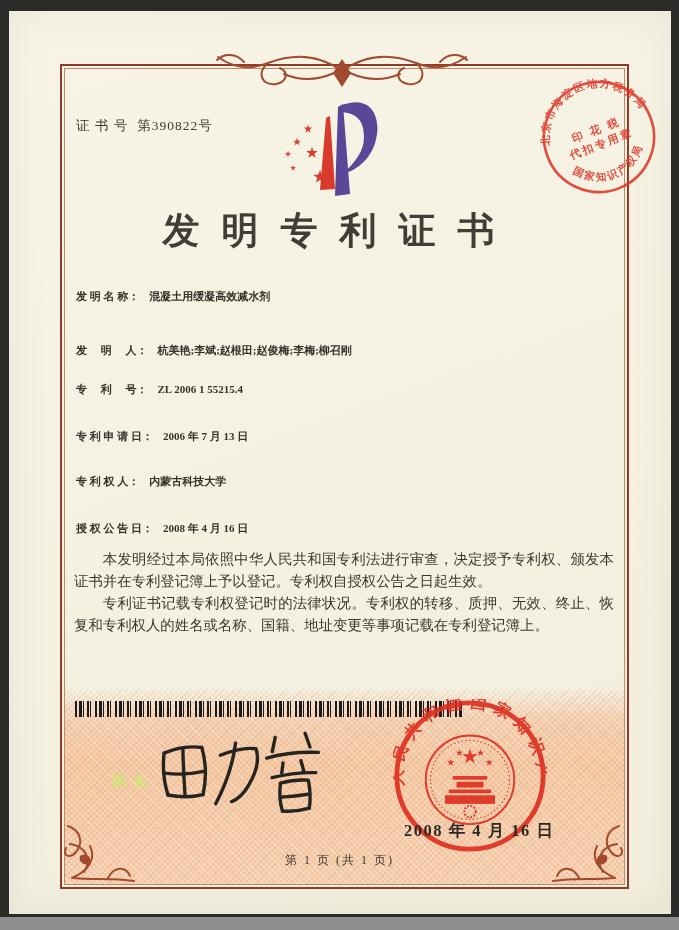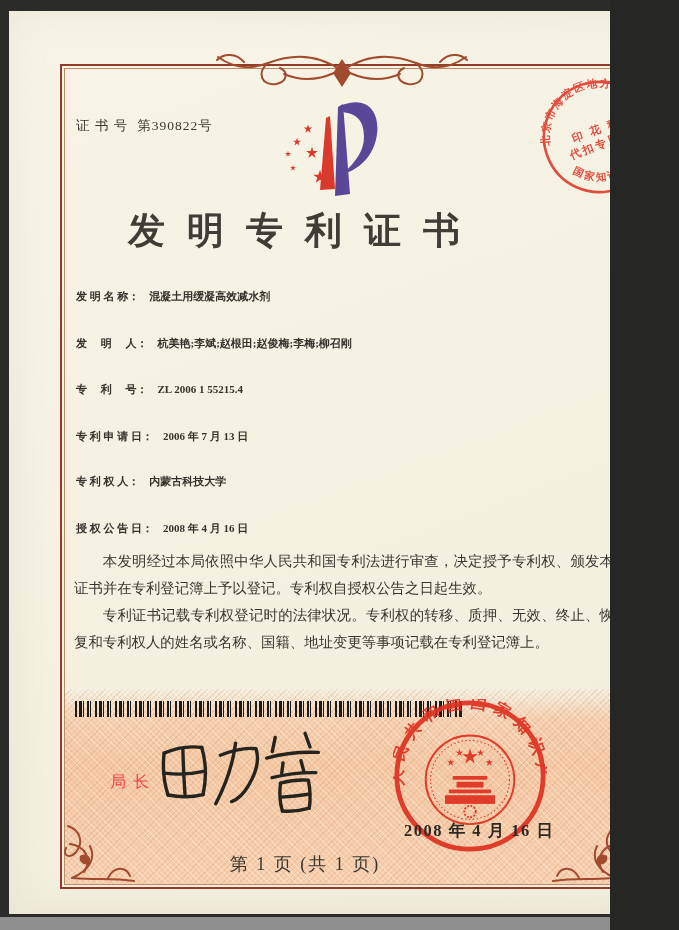--- a/index.html
+++ b/index.html
@@ -1,16 +1,16 @@
 <!DOCTYPE html>
 <html style="--seal-red: #df3020; --logo-red: #d93a2b; --logo-purple: #5a4798; --border-red: #8f3c28; --paper-cream: #f5f2e3; --pink-band: #f4c7a1;"><head>
 <meta charset="utf-8">
 <style>
   html,body{margin:0;padding:0;background:#262624;}
-  .stage{position:relative;width:610px;height:930px;background:#2b2b29;overflow:hidden;
+  .stage{position:relative;width:679px;height:930px;background:#2b2b29;overflow:hidden;
          font-family:"Liberation Serif","DejaVu Serif",serif;}
   .scan-strip{position:absolute;left:0;right:0;bottom:0;height:13px;background:#8f8f8f;}
   .paper{position:absolute;left:9px;top:11px;width:662px;height:903px;
          background:linear-gradient(160deg,#f7f4e7 0%,#f4f1e1 55%,#f2eedd 100%);
          box-shadow:inset 0 0 40px rgba(160,140,110,0.12);}
   .border-outer{position:absolute;left:60px;top:64px;width:565px;height:821px;
          border:2px solid var(--border-red,#8f3c28);}
   .border-inner{position:absolute;inset:2px;border:1px solid #c08a6a;}
   .pink-zone{position:absolute;left:3px;right:3px;bottom:3px;top:623px;
      background:
@@ -18,42 +18,42 @@
        repeating-linear-gradient(-45deg, rgba(209,133,92,0.22) 0 1px, rgba(209,133,92,0) 1px 4px),
        linear-gradient(180deg, rgba(245,203,170,0) 0px, rgba(245,201,166,0.85) 30px, #f4c7a1 75px, #f6cfae 100%);}
   .cert-no{position:absolute;left:76px;top:117px;font-size:13.5px;color:#3c3831;letter-spacing:1px;}
   .cert-no .val{margin-left:9px;}
   .logo{position:absolute;left:283px;top:99px;width:100px;height:100px;}
   .doc-title{position:absolute;left:0;right:0;top:206px;text-align:center;
      font-size:37px;font-weight:700;color:#403c36;letter-spacing:22px;}
   .field-row{position:absolute;left:76px;width:545px;font-size:11px;font-weight:600;
      color:#36322b;white-space:pre;}
   .field-row .fval{margin-left:10px;font-weight:600;}
-  .row-0{top:289px}.row-1{top:336px}.row-2{top:382px}.row-3{top:429px}.row-4{top:474px}.row-5{top:521px}
+  .row-0{top:289px}.row-1{top:343px}.row-2{top:382px}.row-3{top:429px}.row-4{top:474px}.row-5{top:521px}
   .paragraphs{position:absolute;left:74px;top:548px;width:540px;font-size:14.4px;
-     line-height:27px;color:#3a362f;text-align:justify;}
+     line-height:22px;color:#3a362f;text-align:justify;}
   .paragraphs p{margin:0;text-indent:2em;}
   .barcode{position:absolute;left:75px;top:701px;width:387px;height:16px;
      background:repeating-linear-gradient(90deg,
        #1c1c1c 0 2px, transparent 2px 4px,
        #1c1c1c 4px 7px, transparent 7px 8px,
        #1c1c1c 8px 9px, transparent 9px 12px,
        #1c1c1c 12px 14px, transparent 14px 15px,
        #1c1c1c 15px 16px, transparent 16px 20px);}
-  .signer-title{position:absolute;left:110px;top:772px;font-size:16px;color:#ef4444;letter-spacing:7px;}
+  .signer-title{position:absolute;left:110px;top:772px;font-size:16px;color:#bef264;letter-spacing:7px;}
   .signature{position:absolute;left:152px;top:728px;width:175px;height:100px;}
   .sig-stroke{fill:none;stroke:#26241f;stroke-width:3.4;stroke-linecap:round;stroke-linejoin:round;}
   .seal{position:absolute;left:393px;top:699px;width:154px;height:154px;opacity:0.92;}
   .seal-ink{fill:var(--seal-red,#df3020);}
   .seal-stroke{fill:none;stroke:var(--seal-red,#df3020);}
   .seal-ring-text{font-size:16.5px;font-weight:700;letter-spacing:7.5px;fill:var(--seal-red,#df3020);}
   .issue-date{position:absolute;left:404px;top:820px;font-size:16.5px;font-weight:600;
      color:#2c2822;letter-spacing:1.5px;}
   .page-footer{position:absolute;left:0;right:0;top:852px;text-align:center;
-     font-size:18px;color:#3a362f;letter-spacing:2px;}
+     font-size:12px;color:#3a362f;letter-spacing:2px;}
   .tax-stamp{position:absolute;left:539px;top:77px;width:120px;height:120px;
      transform:rotate(-21deg);opacity:0.85;}
   .tax-text{font-size:10.5px;font-weight:700;letter-spacing:2px;fill:var(--seal-red,#d4372a);}
   .tax-center{font-size:11px;font-weight:700;letter-spacing:2.5px;fill:var(--seal-red,#d4372a);
      text-anchor:middle;}
   .ornament-top{position:absolute;left:192px;top:45px;width:300px;height:50px;}
   .orn{stroke:#a24a2e;stroke-width:2;fill:none;stroke-linecap:round;}
   .orn-fill{fill:#a24a2e;}
   .corner-orn{position:absolute;width:78px;height:98px;}
   .corner-bl{left:62px;top:786px;}

